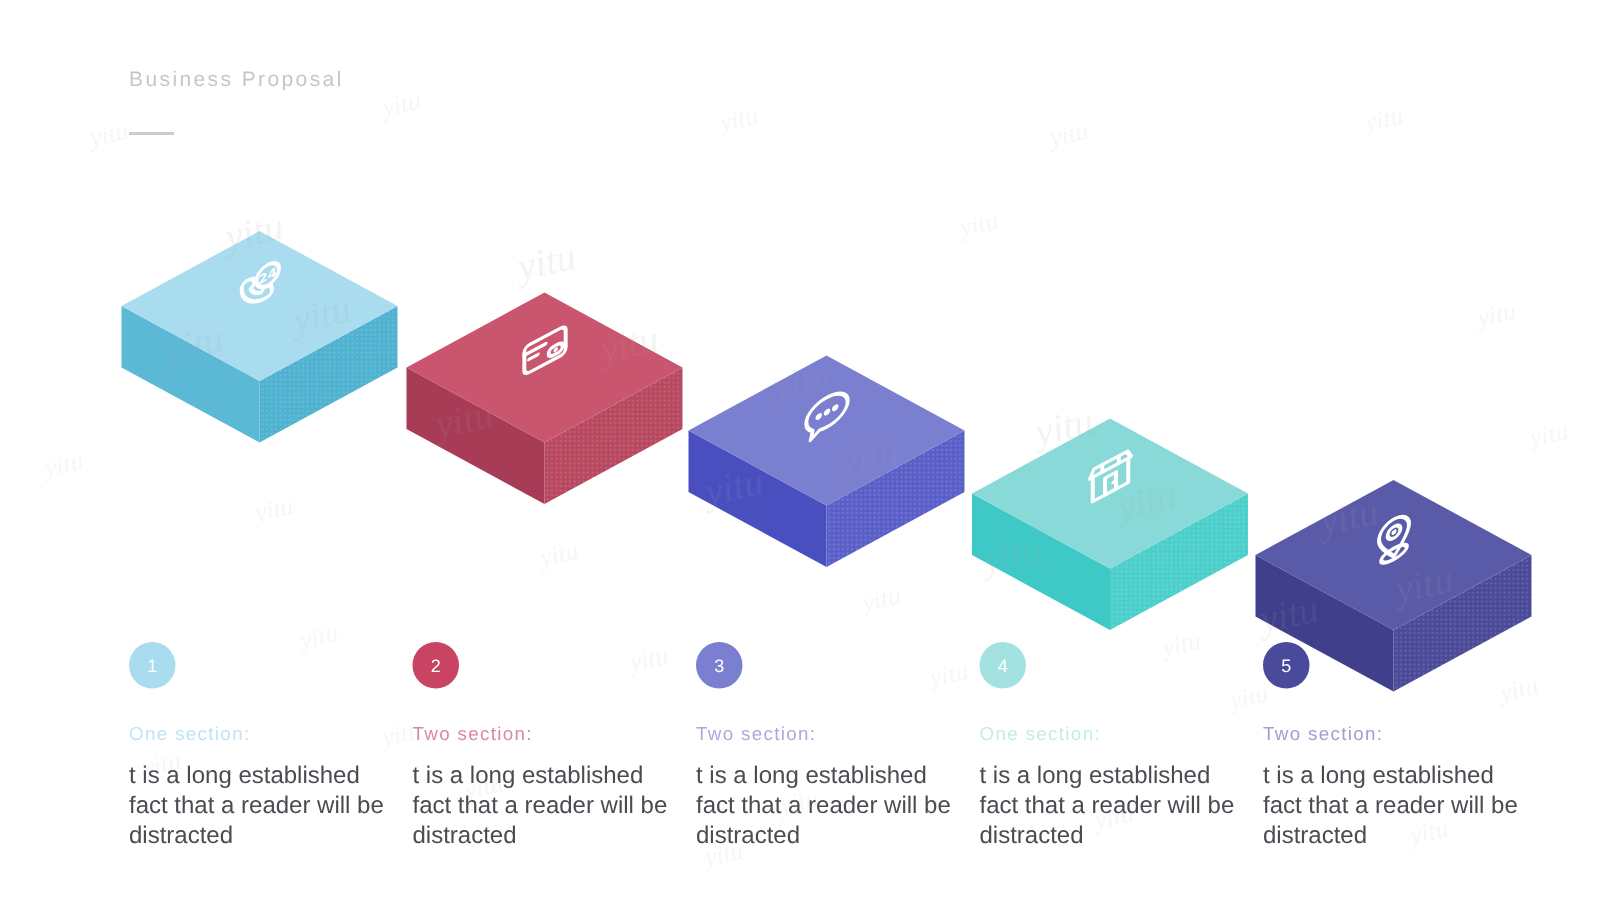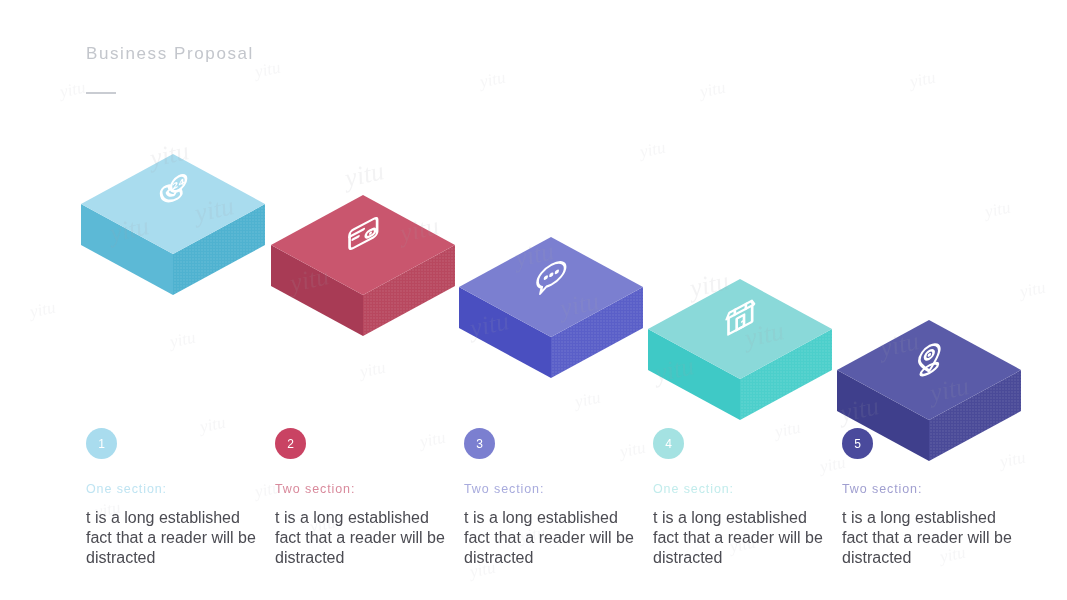--- a/index.html
+++ b/index.html
@@ -37,21 +37,21 @@
   .wm.small { font-size: 17px; color: rgba(170,170,180,0.11); }
 
   
   #header {
     position: absolute;
     left: 86px;
     top: 44px;
     z-index: 10;
   }
   #page-title {
-    font-size: 17px;
+    font-size: 14px;
     letter-spacing: 1.6px;
     color: #c3c6cc;
     font-weight: 400;
     white-space: nowrap;
   }
   #title-rule {
     margin-top: 28px;
     width: 30px;
     height: 2px;
     background: #c9ccd2;

